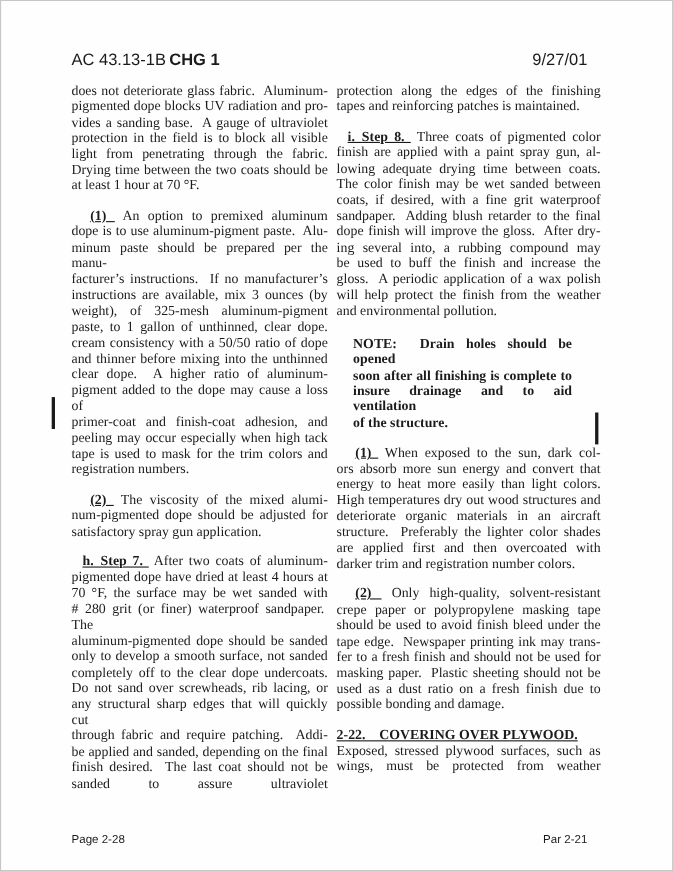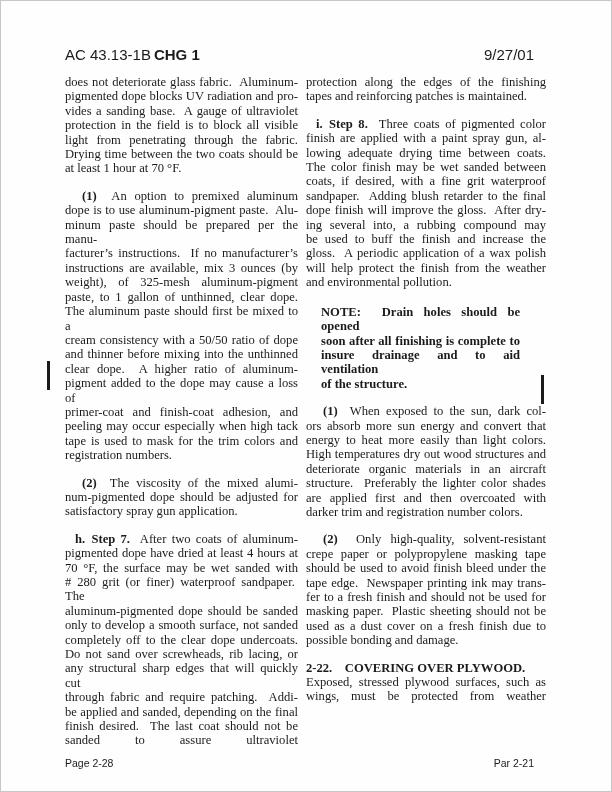--- a/index.html
+++ b/index.html
@@ -34,21 +34,21 @@
   .para{margin-top:13px;}
   .para:first-child{margin-top:0;}
   .para.note{
     font-weight:700;
     margin-left:15px;margin-right:26px;margin-top:15px;
   }
   .line{text-align:justify;text-align-last:justify;}
   .line.natural{text-align-last:left;}
   .line.indent-sm{padding-left:10px;}
   .line.indent-lg{padding-left:17px;}
-  .line b{font-weight:700;}
+  .line b{font-weight:700;text-decoration:underline;}
   
   .bar{position:absolute;width:2.5px;height:29px;background:#1b1b1b;}
   .bar.l{left:47px;top:361px;}
   .bar.r{left:541px;top:375px;}
 </style>
 </head>
 <body>
 
 <div class="page">
 
@@ -68,21 +68,20 @@
         <div class="line natural">at least 1 hour at 70 °F.</div>
       </div>
       <div class="para">
         <div class="line indent-lg"><b>(1)&nbsp;</b> An option to premixed aluminum</div>
         <div class="line">dope is to use aluminum-pigment paste.&nbsp; Alu-</div>
         <div class="line">minum paste should be prepared per the manu-</div>
         <div class="line">facturer’s instructions.&nbsp; If no manufacturer’s</div>
         <div class="line">instructions are available, mix 3 ounces (by</div>
         <div class="line">weight), of 325-mesh aluminum-pigment</div>
         <div class="line">paste, to 1 gallon of unthinned, clear dope.</div>
-        <div class="line">The aluminum paste should first be mixed to a</div>
         <div class="line">cream consistency with a 50/50 ratio of dope</div>
         <div class="line">and thinner before mixing into the unthinned</div>
         <div class="line">clear dope.&nbsp; A higher ratio of aluminum-</div>
         <div class="line">pigment added to the dope may cause a loss of</div>
         <div class="line">primer-coat and finish-coat adhesion, and</div>
         <div class="line">peeling may occur especially when high tack</div>
         <div class="line">tape is used to mask for the trim colors and</div>
         <div class="line natural">registration numbers.</div>
       </div>
       <div class="para">
@@ -141,21 +140,21 @@
         <div class="line">are applied first and then overcoated with</div>
         <div class="line natural">darker trim and registration number colors.</div>
       </div>
       <div class="para">
         <div class="line indent-lg"><b>(2)&nbsp;</b> Only high-quality, solvent-resistant</div>
         <div class="line">crepe paper or polypropylene masking tape</div>
         <div class="line">should be used to avoid finish bleed under the</div>
         <div class="line">tape edge.&nbsp; Newspaper printing ink may trans-</div>
         <div class="line">fer to a fresh finish and should not be used for</div>
         <div class="line">masking paper.&nbsp; Plastic sheeting should not be</div>
-        <div class="line">used as a dust cover on a fresh finish due to</div>
+        <div class="line">used as a dust ratio on a fresh finish due to</div>
         <div class="line natural">possible bonding and damage.</div>
       </div>
       <div class="para heading">
         <div class="line natural"><b>2-22.  COVERING OVER PLYWOOD.</b></div>
         <div class="line">Exposed, stressed plywood surfaces, such as</div>
         <div class="line">wings, must be protected from weather</div>
       </div>
     </div>
 
   <div class="bar l"></div>

